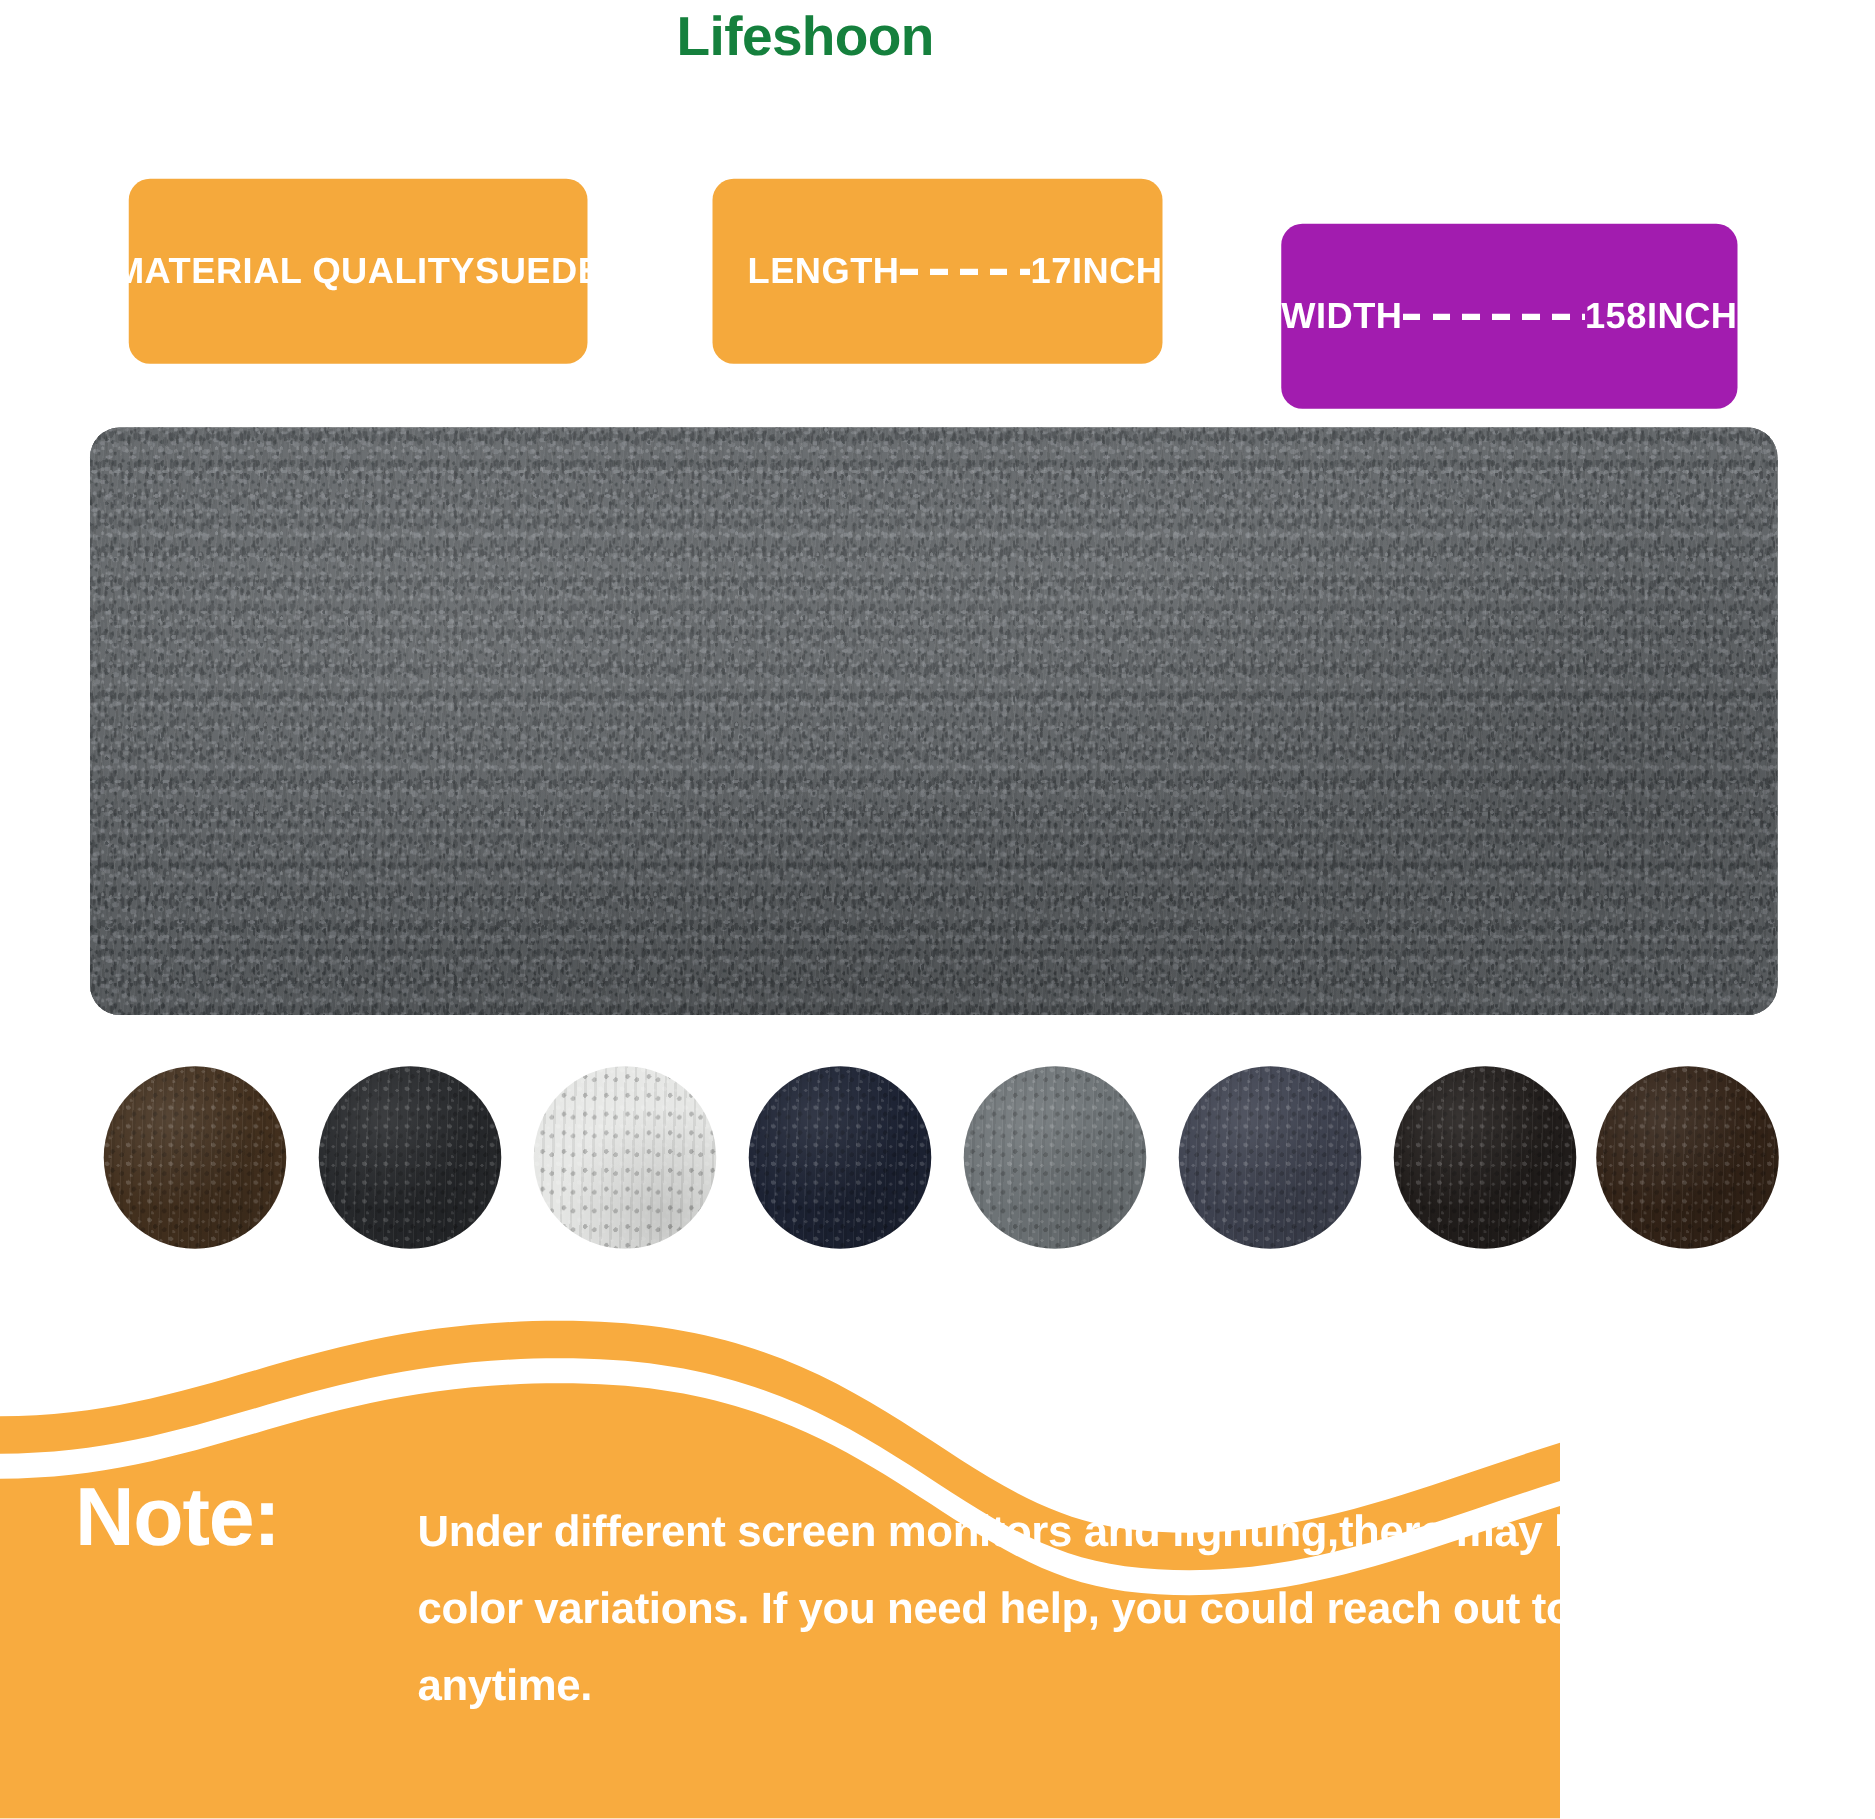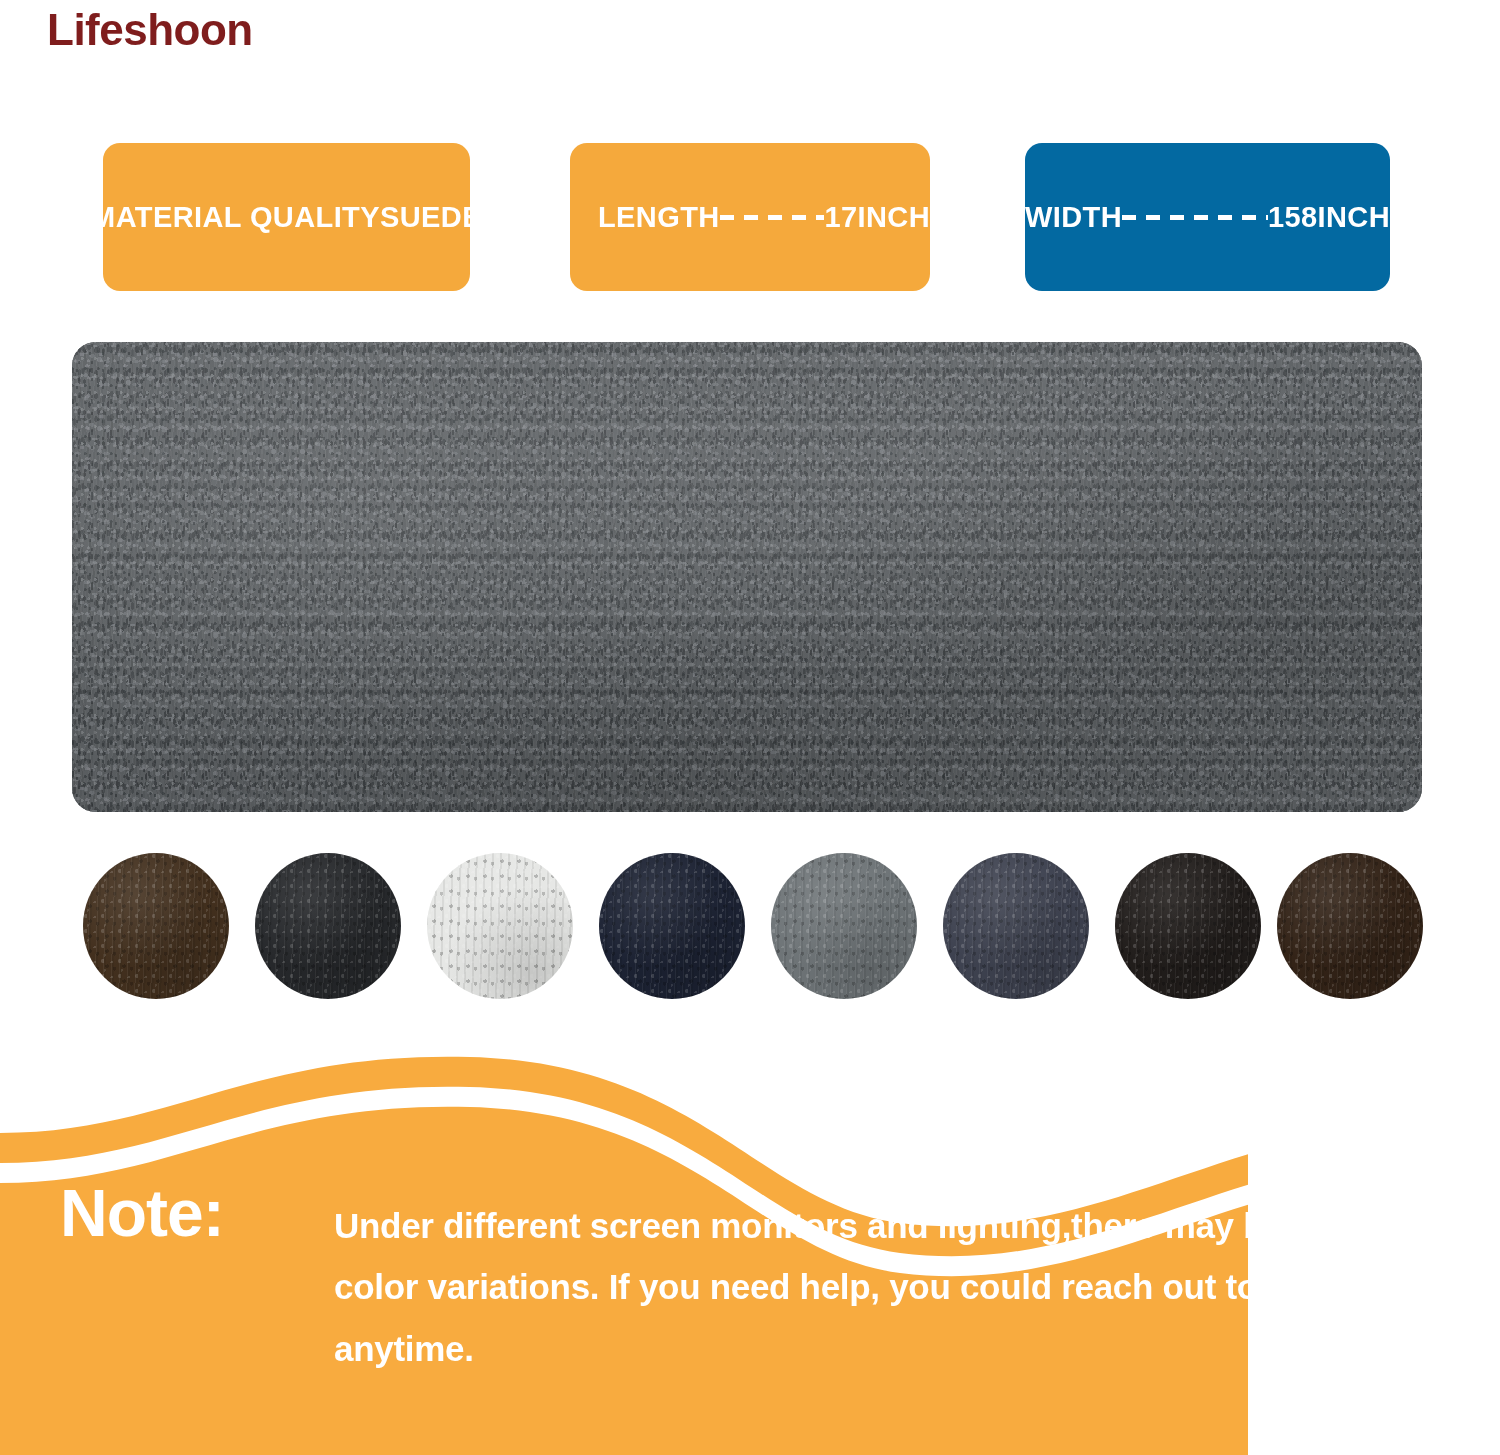--- a/index.html
+++ b/index.html
@@ -252,38 +252,38 @@
     font-weight: bold;
     color: #ffffff;
     line-height: 1.75;
     letter-spacing: -0.3px;
   }
 </style>
 </head>
 <body>
 
 <div id="brand-header">
-  <div id="brand-name" style="color: #7f1d1d;">Lifeshoon</div>
+  <div id="brand-name" style="color: #15803d; text-align: right;">Lifeshoon</div>
 </div>
 
 <div id="spec-badges">
 
   <div class="spec-badge badge-0" style="background-color: rgb(245, 169, 60);">
     <div class="spec-title">MATERIAL QUALITY</div>
     <div class="spec-divider"></div>
     <div class="spec-value">SUEDE</div>
   </div>
 
   <div class="spec-badge badge-1" style="background-color: rgb(245, 169, 60); padding-left: 28px;">
     <div class="spec-title">LENGTH</div>
     <div class="spec-divider"></div>
     <div class="spec-value">17INCH</div>
   </div>
 
-  <div class="spec-badge badge-2" style="background-color: #0369a1;">
+  <div class="spec-badge badge-2" style="background-color: #a21caf; margin-top: 36px;">
     <div class="spec-title">WIDTH</div>
     <div class="spec-divider"></div>
     <div class="spec-value">158INCH</div>
   </div>
 
 </div>
 
 <div id="product-photo" style="background-color: rgb(95, 99, 102);">
   <div class="tex-layer tex-a"></div>
   <div class="tex-layer tex-b"></div>

